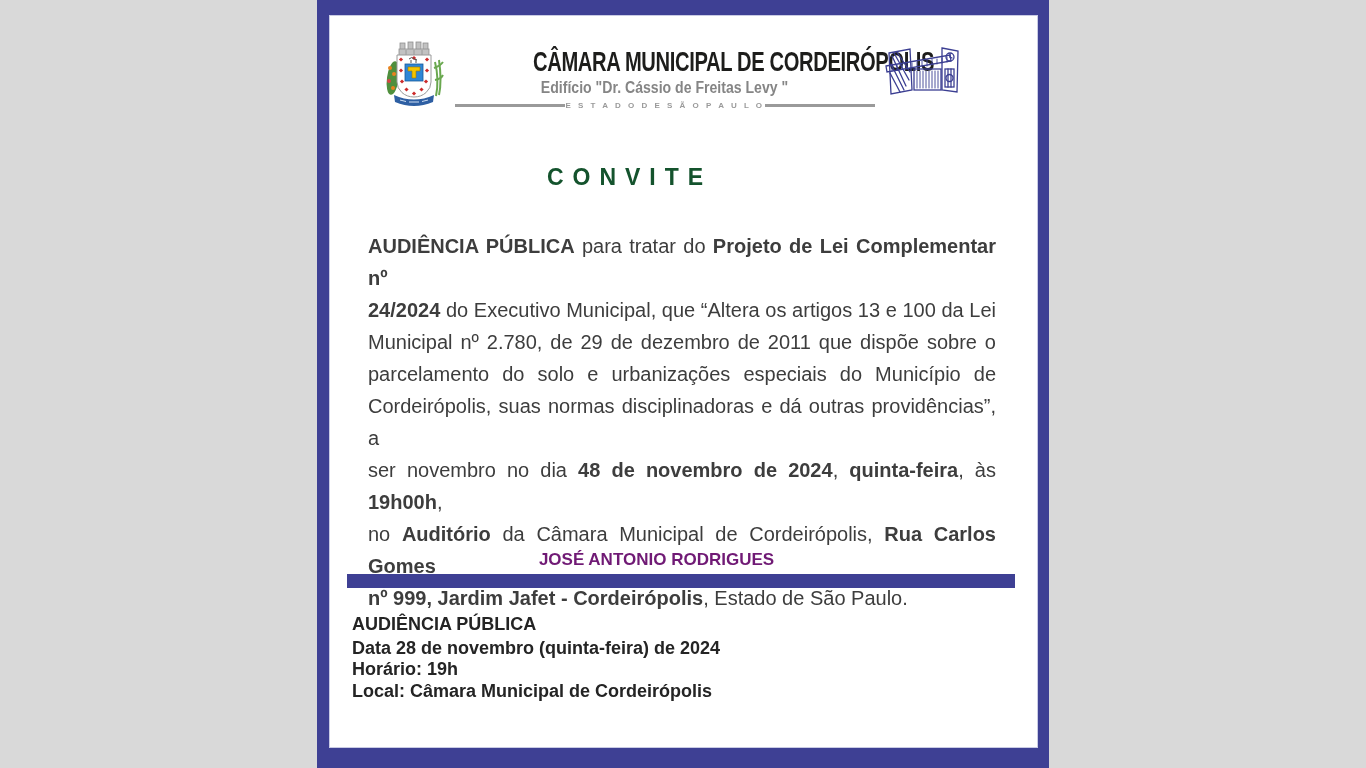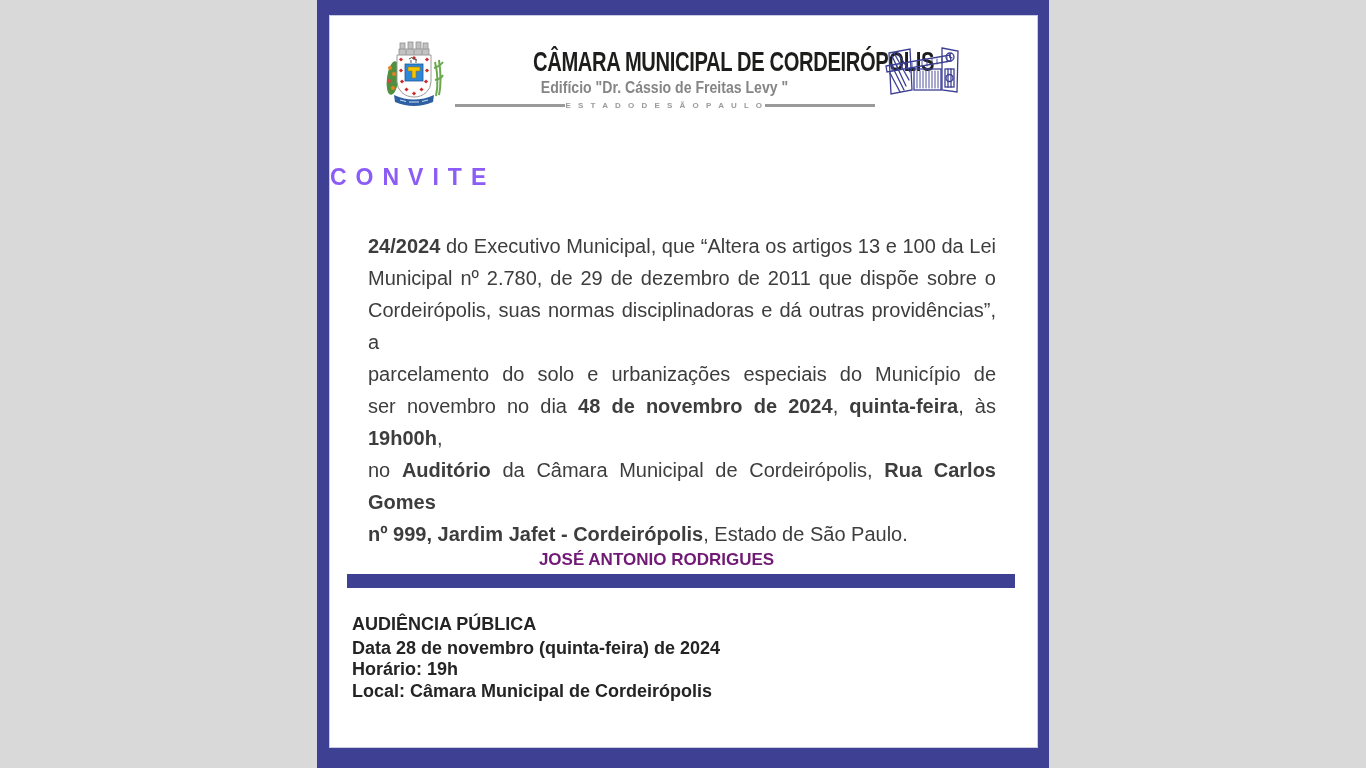--- a/index.html
+++ b/index.html
@@ -20,22 +20,22 @@
   .head-title { display:inline-block; white-space:nowrap; font-weight:bold; font-size:28px;
                 letter-spacing:-0.5px; color:#1d1d1b; transform:scaleX(0.72); transform-origin:center; }
   .head-sub { margin-top:1px; }
   .head-sub span { display:inline-block; white-space:nowrap; font-weight:bold; font-size:16px;
                    color:#858585; transform:scaleX(0.88); transform-origin:center; }
   .estado-row { margin-top:4px; display:flex; align-items:center; }
   .estado-row .rule { flex:1; height:3px; background:#9a9a9a; }
   .estado-label { font-size:8px; font-weight:bold; letter-spacing:2.5px; color:#9a9a9a; white-space:nowrap; }
 
   
-  .convite { position:absolute; left:0; top:148px; width:599px; text-align:left;
-             font-size:23px; font-weight:bold; letter-spacing:9px; color:#8b5cf6; }
+  .convite { position:absolute; left:0; top:148px; width:599px; text-align:center;
+             font-size:23px; font-weight:bold; letter-spacing:9px; color:#14532d; }
 
   .body-block { position:absolute; left:38px; top:214px; width:628px;
                 font-size:20px; line-height:32px; color:#3d3d3d; }
   .body-line { text-align:justify; }
   .body-line.just { text-align-last:justify; }
   .body-line.ind { text-indent:33px; }
   .bld { font-weight:bold; }
 
   .signature { position:absolute; left:0; top:506px; width:653px; text-align:center;
                font-size:17px; font-weight:bold; color:#701a75;margin-top:28px; }
@@ -168,24 +168,25 @@
           <rect x="61" y="27" width="9" height="18"></rect>
           <line x1="64" y1="27" x2="64" y2="45"></line>
             <line x1="67" y1="27" x2="67" y2="45"></line>
           <circle cx="65.5" cy="36" r="3.5"></circle>
         </g>
       </svg>
 
       <div class="convite">CONVITE</div>
 
       <div class="body-block">
+          <div class="body-line just"><span class="bld">AUDIÊNCIA PÚBLICA</span><span> para tratar do </span><span class="bld">Projeto de Lei Complementar nº</span></div>
           <div class="body-line just"><span class="bld">24/2024</span><span> do Executivo Municipal, que “Altera os artigos 13 e 100 da Lei</span></div>
           <div class="body-line just"><span>Municipal nº 2.780, de 29 de dezembro de 2011 que dispõe sobre o</span></div>
+          <div class="body-line just"><span>parcelamento do solo e urbanizações especiais do Município de</span></div>
           <div class="body-line just"><span>Cordeirópolis, suas normas disciplinadoras e dá outras providências”, a</span></div>
-          <div class="body-line just"><span>parcelamento do solo e urbanizações especiais do Município de</span></div>
           <div class="body-line just"><span>ser novembro no dia </span><span class="bld">48 de novembro de 2024</span><span>, </span><span class="bld">quinta-feira</span><span>, às </span><span class="bld">19h00h</span><span>,</span></div>
           <div class="body-line just"><span>no </span><span class="bld">Auditório</span><span> da Câmara Municipal de Cordeirópolis, </span><span class="bld">Rua Carlos Gomes</span></div>
           <div class="body-line"><span class="bld">nº 999, Jardim Jafet - Cordeirópolis</span><span>, Estado de São Paulo.</span></div>
         </div>
 
       <div class="signature">JOSÉ ANTONIO RODRIGUES</div>
 
       <div class="divider-bar"></div>
 
       <div class="footer-block">

